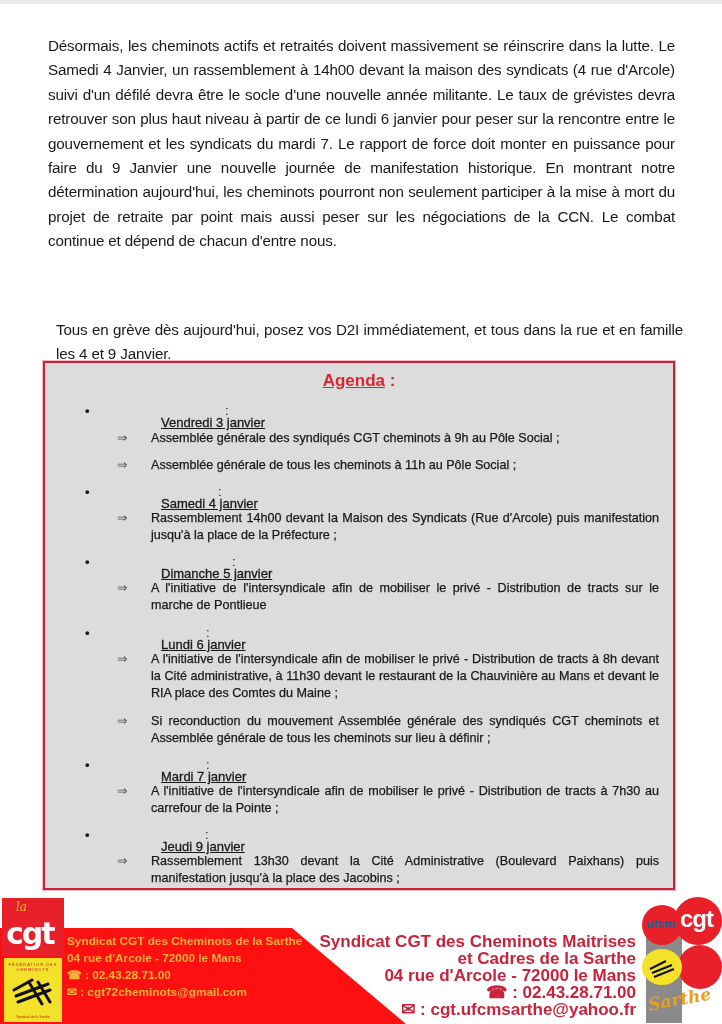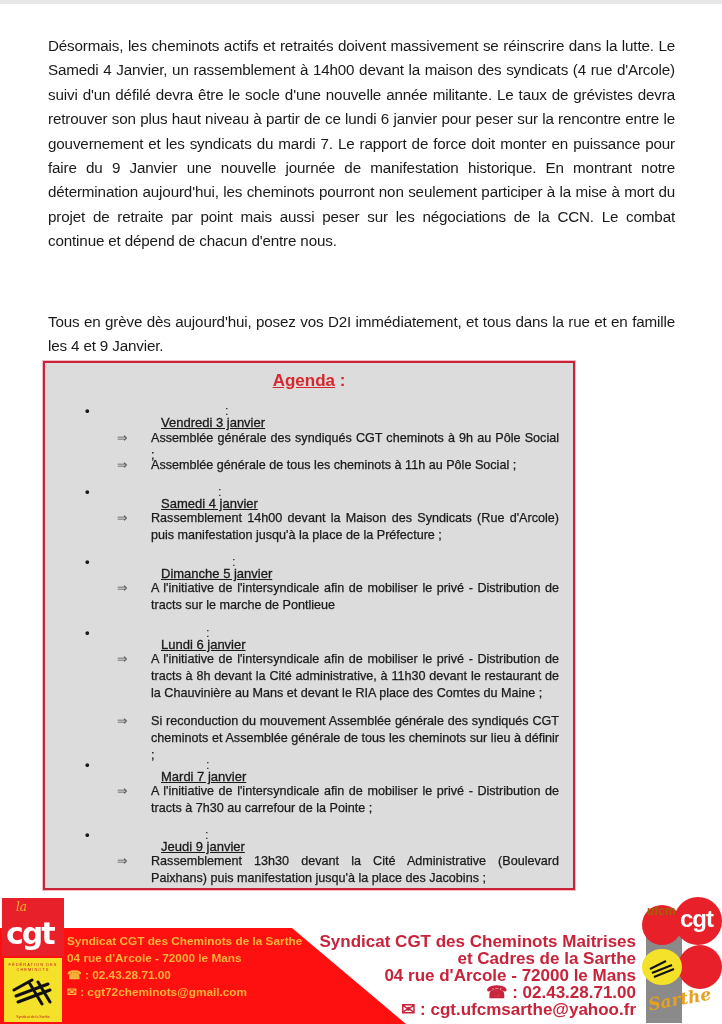--- a/index.html
+++ b/index.html
@@ -11,21 +11,21 @@
   }
   .topline { position: absolute; left: 0; top: 0; width: 722px; height: 4px; background: #e8e8e8; }
   .para {
     position: absolute; left: 48px; width: 627px;
     font-size: 15.2px; line-height: 24.4px; text-align: justify;
     font-family: "Liberation Sans", sans-serif; letter-spacing: -0.15px;
   }
   #p1 { top: 34px; }
   #p2 { top: 310px; }
   .agenda {
-    position: absolute; left: 43px; top: 361px; width: 532px; height: 529px;
+    position: absolute; left: 43px; top: 361px; width: 632px; height: 529px;
     background: #dcdcdc; border: 2px solid #c8233a; box-sizing: border-box;
     box-shadow: 0 0 0 1px #f3b8c0;
   }
   .agenda-title {
     position: absolute; top: 8px; left: 0; right: 0; text-align: center;
     font-size: 17px; font-weight: bold; color: #d8262e;
   }
   .agenda-title .u { text-decoration: underline; }
   .day {
     position: absolute; left: 0; right: 0;
@@ -65,21 +65,21 @@
     font-size: 17px; font-weight: bold; line-height: 17px; color: #c8233a;
   }
   .ufcm-logo { position: absolute; left: 640px; top: 897px; width: 82px; height: 127px; }
 </style>
 </head>
 <body>
 
 <div class="topline"></div>
 
 <p class="para" id="p1" style="margin:0">Désormais, les cheminots actifs et retraités doivent massivement se réinscrire dans la lutte. Le Samedi 4 Janvier, un rassemblement à 14h00 devant la maison des syndicats (4 rue d'Arcole) suivi d'un défilé devra être le socle d'une nouvelle année militante. Le taux de grévistes devra retrouver son plus haut niveau à partir de ce lundi 6 janvier pour peser sur la rencontre entre le gouvernement et les syndicats du mardi 7. Le rapport de force doit monter en puissance pour faire du 9 Janvier une nouvelle journée de manifestation historique. En montrant notre détermination aujourd'hui, les cheminots pourront non seulement participer à la mise à mort du projet de retraite par point mais aussi peser sur les négociations de la CCN. Le combat continue et dépend de chacun d'entre nous.</p>
-<p class="para" id="p2" style="margin:0">Tous en grève dès aujourd'hui, posez vos D2I immédiatement, et tous dans la rue et en famille les 4 et 9 Janvier.</p>
+<p class="para" id="p2" style="margin:8px">Tous en grève dès aujourd'hui, posez vos D2I immédiatement, et tous dans la rue et en famille les 4 et 9 Janvier.</p>
 
 <div class="agenda">
   <div class="agenda-title">
     <span class="u">Agenda</span><span> :</span>
   </div>
 
   <div class="day" style="top:40px">
     <span class="bullet">•</span>
     <span class="lbl">Vendredi 3 janvier</span>
   </div>
@@ -183,16 +183,16 @@
 
 <div class="ufcm-logo">
   <svg width="82" height="127" viewBox="0 0 82 127">
     <rect x="6" y="36" width="36" height="90" fill="#8a8a8a"></rect>
     <circle cx="58" cy="24" r="24" fill="#e8202a"></circle>
     <circle cx="60" cy="70" r="22" fill="#e8202a"></circle>
     <circle cx="22" cy="28" r="20" fill="#e8202a"></circle>
     <ellipse cx="22" cy="70" rx="20" ry="18" fill="#f4e22a"></ellipse>
     <path d="M10 72 L26 64 M12 76 L32 68 M14 80 L34 72" stroke="#111" stroke-width="2" fill="none"></path>
   </svg>
-  <span style="position:absolute;left:7px;top:7px;font-size:12px;font-weight:bold;color:#a16207;">ufcm</span>
+  <span style="position:absolute;left:7px;top:20px;font-size:12px;font-weight:bold;color:#0369a1;">ufcm</span>
   <span style="position:absolute;left:40px;top:8px;font-size:24px;font-weight:bold;color:#fff;letter-spacing:-1px;">cgt</span>
   <span style="position:absolute;left:8px;top:92px;font-family:'DejaVu Serif',serif;font-style:italic;font-weight:bold;font-size:17px;color:#e8a020;transform:rotate(-10deg);">Sarthe</span>
 </div>
 
 </body></html>

